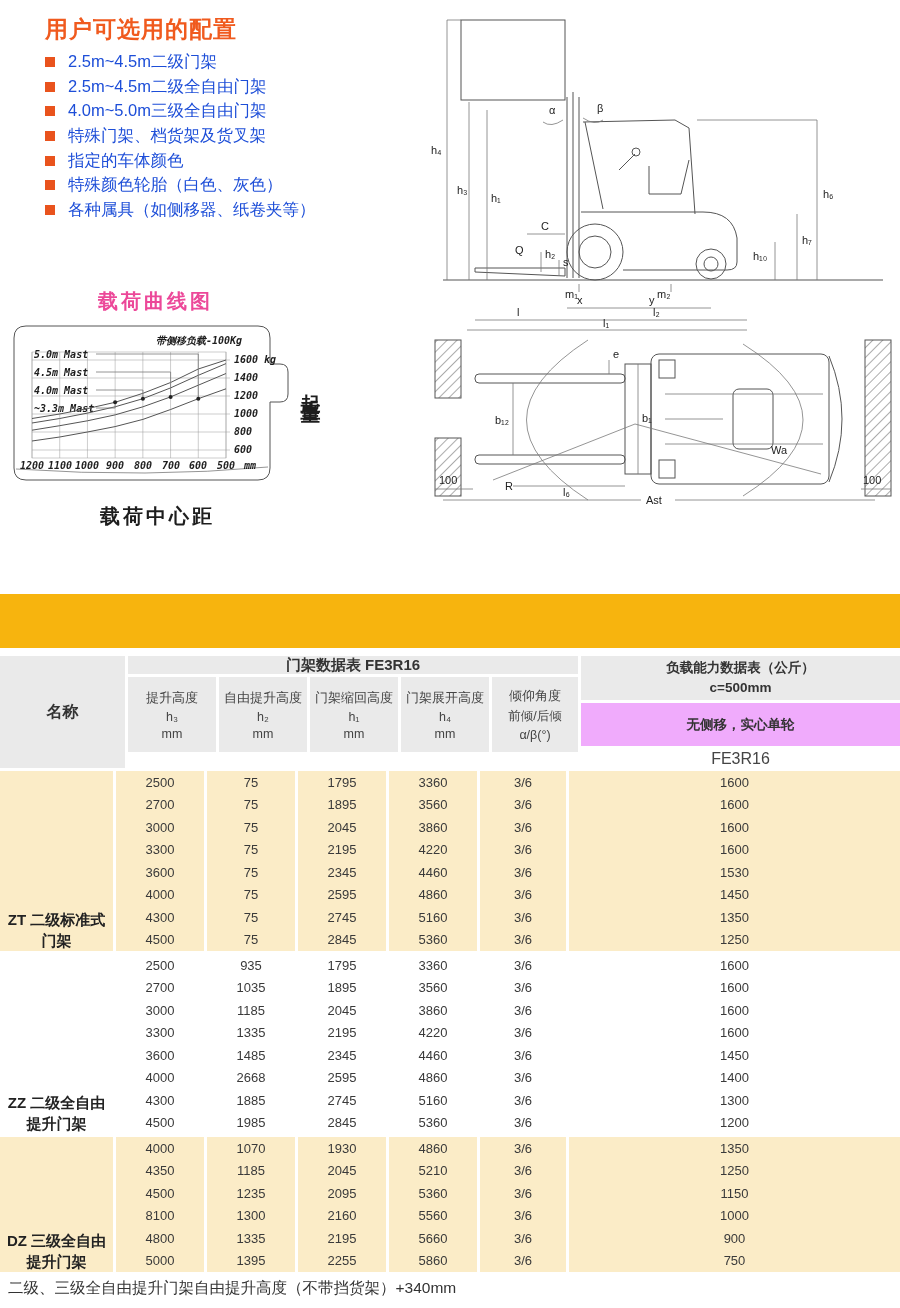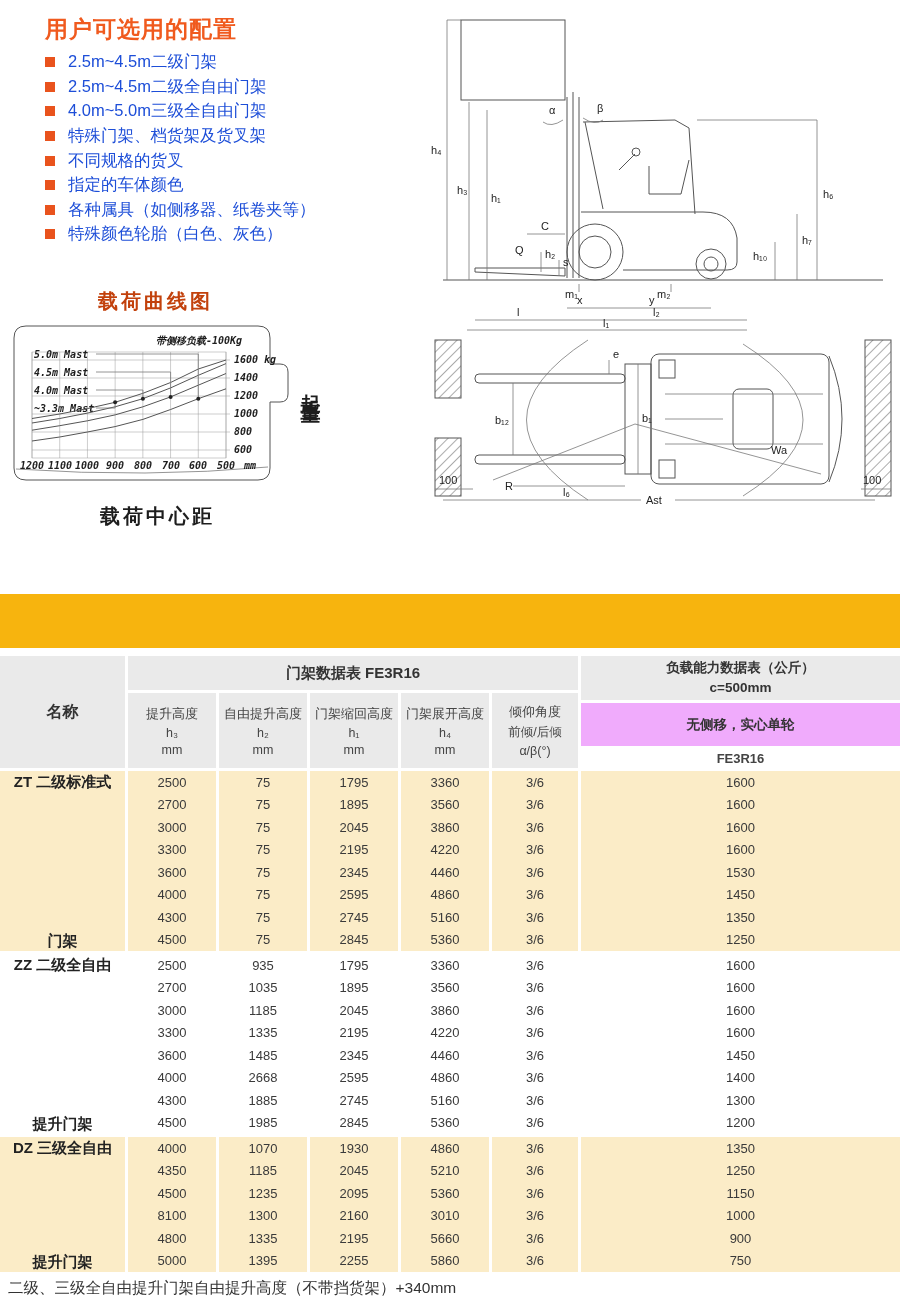--- a/index.html
+++ b/index.html
@@ -7,21 +7,21 @@
        font-family:"Liberation Sans",sans-serif;color:#333;}
   .topsec{position:relative;width:900px;height:432px;}
 
   
   .opt-title{position:absolute;left:45px;top:14px;font-size:23px;font-weight:bold;color:#F05A1E;letter-spacing:1px;}
   .options{position:absolute;left:45px;top:50px;list-style:none;margin:0;padding:0;}
   .options li{display:flex;align-items:center;gap:13px;height:24.6px;font-size:16.5px;color:#1d4ed8;}
   .sq{width:10px;height:10px;background:#E9531D;flex:none;}
 
   
-  .chart-title{position:absolute;left:98px;top:288px;font-size:20px;font-weight:bold;color:#c2410c;letter-spacing:3px;}
+  .chart-title{position:absolute;left:98px;top:288px;font-size:20px;font-weight:bold;color:#ec4899;letter-spacing:3px;}
   .chart-wrap{position:absolute;left:8px;top:322px;width:300px;height:180px;font-style:italic;}
   .ylab{position:absolute;left:298px;top:378px;writing-mode:vertical-rl;font-size:20px;font-weight:bold;color:#1d1d1d;letter-spacing:5px;}
   .xlab{position:absolute;left:100px;top:503px;font-size:20px;font-weight:bold;color:#1d1d1d;letter-spacing:3px;}
   svg{display:block;}
   .ln{stroke:#555;fill:none;stroke-width:1;}
   .thin{stroke:#7a7a7a;fill:none;stroke-width:0.8;}
   .grid{stroke:#9a9a9a;stroke-width:0.5;}
   .curve{stroke:#555;stroke-width:1;fill:none;}
   .ctxt{font-family:"DejaVu Sans Mono",monospace;font-size:10px;fill:#1d1d1d;}
   .cbold{font-weight:bold;}
@@ -32,37 +32,37 @@
 
   
   .band{position:absolute;left:0;top:594px;width:900px;height:54px;background:#F7B40E;}
 
   
   .tablewrap{position:absolute;left:0;top:656px;width:900px;}
   .thead{display:flex;gap:3px;}
   .hname{width:125px;background:#EAEAEA;display:flex;align-items:center;justify-content:center;
          font-size:16px;font-weight:bold;color:#333;}
   .hmid{width:450px;display:flex;flex-direction:column;gap:3px;}
-  .hmid-title{height:34px;background:#EAEAEA;display:flex;align-items:center;justify-content:center;
+  .hmid-title{height:18px;background:#EAEAEA;display:flex;align-items:center;justify-content:center;
               font-size:15px;font-weight:bold;color:#333;}
   .hcols{display:flex;gap:3px;height:75px;border-radius:28px;}
   .hcol{background:#EAEAEA;display:flex;flex-direction:column;align-items:center;justify-content:center;
         gap:3px;font-size:13px;color:#444;text-align:center;}
   .hcol .sub{font-size:12.5px;color:#444;}
   .hright{flex:1;display:flex;flex-direction:column;gap:3px;}
   .hright-title{height:44px;background:#EAEAEA;display:flex;flex-direction:column;align-items:center;
                 justify-content:center;font-size:13.5px;font-weight:bold;color:#333;line-height:1.45;text-align:right;}
   .hright-sub{height:43px;background:#f0abfc;display:flex;align-items:center;justify-content:center;
               font-size:13.5px;font-weight:bold;color:#333;}
   .hright-model{height:19px;background:#fff;display:flex;align-items:center;justify-content:center;
-                font-size:13px;color:#444;font-weight:bold;}
+                font-size:16px;color:#444;}
   .w88{width:88px;} .w86{width:86px;}
 
   .tgroup{display:flex;gap:3px;margin-top:3px;}
-  .gname{width:125px;display:flex;flex-direction:column;align-items:center;justify-content:space-between;
+  .gname{width:113px;display:flex;flex-direction:column;align-items:center;justify-content:flex-end;
          font-size:15px;font-weight:bold;color:#222;line-height:1.4;text-align:center;}
   .grows{flex:1;display:grid;grid-template-columns:88px 88px 88px 88px 86px 1fr;
          column-gap:3px;row-gap:0;grid-auto-rows:22.5px;}
   .dcell{display:flex;align-items:center;justify-content:center;font-size:13px;color:#3a3a3a;}
   .cream{background:#FBECC7;}
   .plain{background:#ffffff;}
 
   .footnote{position:absolute;left:8px;top:1278px;font-size:15.5px;color:#333;}
 </style>
 </head>
@@ -83,33 +83,29 @@
     <li>
         <span class="sq"></span>
         <span>4.0m~5.0m三级全自由门架</span>
       </li>
     <li>
         <span class="sq"></span>
         <span>特殊门架、档货架及货叉架</span>
       </li>
     <li>
         <span class="sq"></span>
-        <span>不同规格的货叉</span>
-      </li>
-    <li>
-        <span class="sq"></span>
         <span>指定的车体颜色</span>
       </li>
     <li>
         <span class="sq"></span>
+        <span>特殊颜色轮胎（白色、灰色）</span>
+      </li>
+    <li>
+        <span class="sq"></span>
         <span>各种属具（如侧移器、纸卷夹等）</span>
-      </li>
-    <li>
-        <span class="sq"></span>
-        <span>特殊颜色轮胎（白色、灰色）</span>
       </li>
   </ul>
 
   <div class="chart-title">载荷曲线图</div>
 
   <div class="chart-wrap">
     <svg viewBox="0 0 300 180" width="300" height="180">
 
       <path class="ln" d="M20,4 H250 Q262,4 262,16 V42 H272 Q280,42 280,50 V72 Q280,80 272,80 H262 V146 Q262,158 250,158 H18 Q6,158 6,146 V16 Q6,4 18,4 Z"></path>
       <path class="thin" d="M8,147 Q140,156 260,145"></path>
@@ -458,21 +454,21 @@
           <div class="dcell cream">1250</div>
           <div class="dcell cream">4500</div>
           <div class="dcell cream">1235</div>
           <div class="dcell cream">2095</div>
           <div class="dcell cream">5360</div>
           <div class="dcell cream">3/6</div>
           <div class="dcell cream">1150</div>
           <div class="dcell cream">8100</div>
           <div class="dcell cream">1300</div>
           <div class="dcell cream">2160</div>
-          <div class="dcell cream">3010</div>
+          <div class="dcell cream">5560</div>
           <div class="dcell cream">3/6</div>
           <div class="dcell cream">1000</div>
           <div class="dcell cream">4800</div>
           <div class="dcell cream">1335</div>
           <div class="dcell cream">2195</div>
           <div class="dcell cream">5660</div>
           <div class="dcell cream">3/6</div>
           <div class="dcell cream">900</div>
           <div class="dcell cream">5000</div>
           <div class="dcell cream">1395</div>

